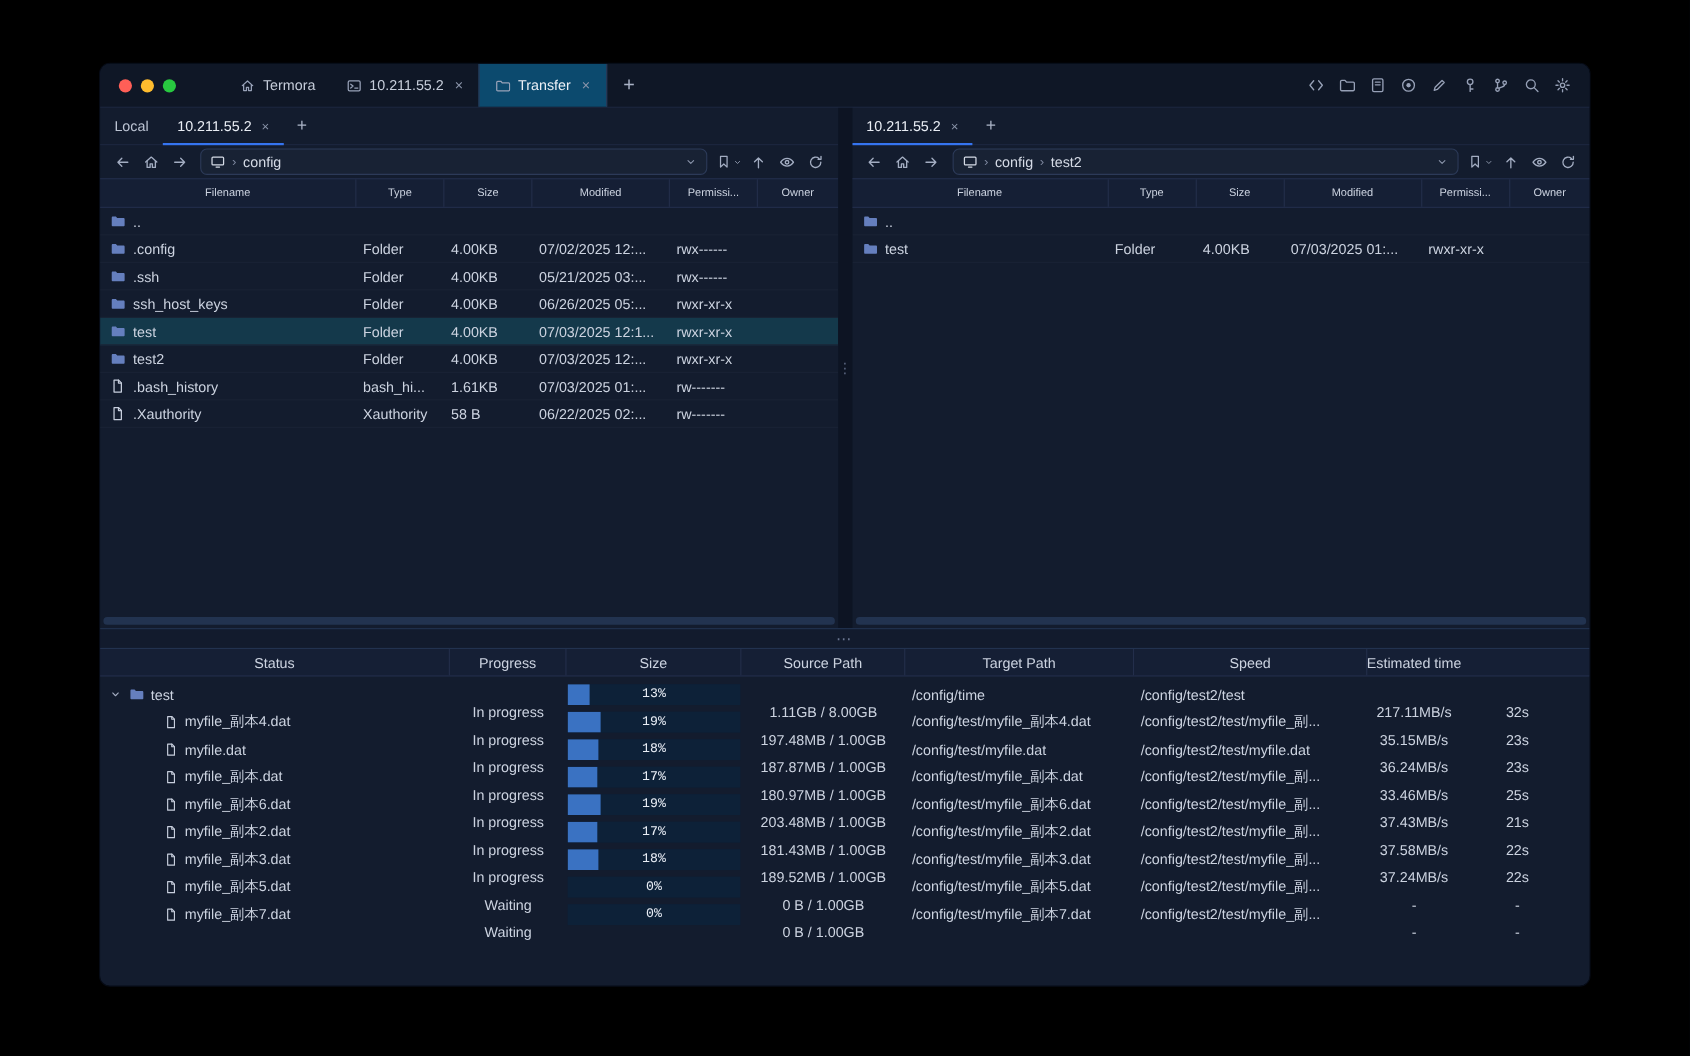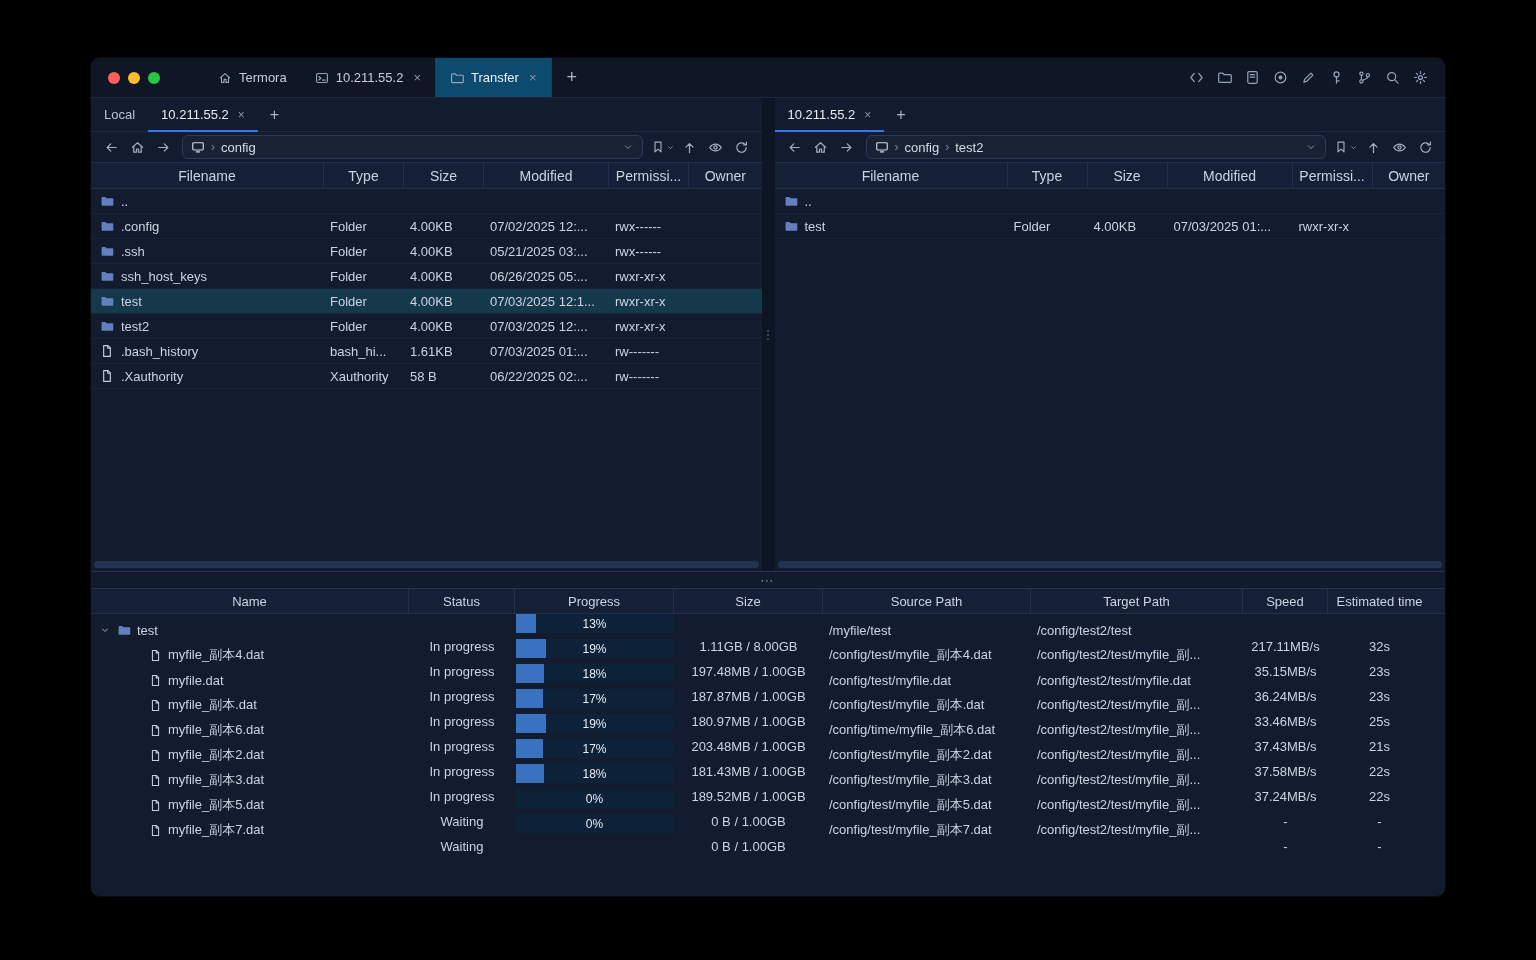--- a/index.html
+++ b/index.html
@@ -36,21 +36,21 @@
   .ptab-plus{display:flex;align-items:center;padding:0 12px;color:#aab3c6;font-size:16px;}
   .navbar{flex:0 0 30px;display:flex;align-items:center;gap:4px;padding:0 9px;color:#a3adc2;}
   .navicn{width:22px;height:22px;display:flex;align-items:center;justify-content:center;border-radius:4px;}
   .pathbox{flex:1 1 auto;min-width:0;height:24px;margin:0 4px;border:1px solid #2c3a58;background:#182234;
     border-radius:6px;display:flex;align-items:center;gap:6px;padding:0 8px;font-size:13px;color:#d5dbe6;}
   .pathsep{color:#7e88a0;font-size:12px;}
   .pb-chev{margin-left:auto;color:#8c96ac;}
   .bmwrap{display:flex;align-items:center;gap:1px;color:#a3adc2;}
   .fhead{flex:0 0 27px;display:grid;grid-template-columns:233px 80px 80px 125px 80px 1fr;
     background:#151f35;border-top:1px solid #232e4b;border-bottom:1px solid #232e4b;
-    font-size:14px;color:#ccd3e0;}
+    font-size:10px;color:#ccd3e0;}
   .fhcell{display:flex;align-items:center;justify-content:center;height:100%;
     border-right:1px solid #232e4b;white-space:nowrap;overflow:hidden;}
   .fhcell:last-child{border-right:none;}
   .fbody{flex:1 1 auto;overflow:hidden;}
   .frow{display:grid;grid-template-columns:233px 80px 80px 125px 80px 1fr;height:25px;
     align-items:center;font-size:13px;color:#ccd3e0;border-bottom:1px solid #1a2336;}
   .frow.selected{background:#14394b;}
   .fcell{padding:0 6px;white-space:nowrap;overflow:hidden;}
   .fcell.name{display:flex;align-items:center;gap:7px;padding-left:9px;}
   .hscroll{flex:0 0 7px;height:7px;background:#223350;border-radius:4px;margin:0 3px 3px 3px;}
@@ -63,21 +63,21 @@
     background:#151f35;border-bottom:1px solid #232e4b;font-size:13px;color:#ccd3e0;}
   .thcell{display:flex;align-items:center;justify-content:center;height:100%;
     border-right:1px solid #232e4b;white-space:nowrap;overflow:hidden;}
   .thcell:last-child{border-right:none;}
   .trow{display:grid;grid-template-columns:318px 106px 159px 149px 208px 212px 85px 103px;height:25px;
     align-items:center;font-size:13px;color:#ccd3e0;}
   .tcell{padding:0 6px;white-space:nowrap;overflow:hidden;}
   .tcell.center{text-align:center;margin-top:32px;}
   .tcell.name{display:flex;align-items:center;gap:6px;padding-left:8px;}
   .tcell.name.child{padding-left:58px;}
-  .tcell.progress{padding:0 1px;height:100%;display:flex;align-items:flex-start;}
+  .tcell.progress{padding:0 1px;height:100%;display:flex;align-items:center;font-family:Liberation Mono, monospace;}
   .ptrack{position:relative;width:100%;height:19px;background:#0d2138;display:flex;align-items:center;justify-content:center;overflow:hidden;}
   .pfill{position:absolute;left:0;top:0;bottom:0;background:#3a72c2;}
   .plabel{position:relative;font-size:12px;color:#e8edf5;}
   .expicn{color:#a6afc4;}
 </style>
 </head>
 <body>
 
 <div class="stage">
   <div class="window">
@@ -500,21 +500,20 @@
           <div class="hscroll"></div>
         </section>
     </div>
 
     <div class="hsplit">
       <span>⋯</span>
     </div>
 
     <div class="transfer" id="transfer">
         <div class="thead">
-          <div class="thcell">Name</div>
           <div class="thcell">Status</div>
           <div class="thcell">Progress</div>
           <div class="thcell">Size</div>
           <div class="thcell">Source Path</div>
           <div class="thcell">Target Path</div>
           <div class="thcell">Speed</div>
           <div class="thcell">Estimated time</div>
         </div>
         <div class="tbody-rows">
           <div class="trow">
@@ -532,21 +531,21 @@
               <span class="tname">test</span>
             </div>
             <div class="tcell center">In progress</div>
             <div class="tcell progress">
               <div class="ptrack">
                 <div class="pfill" style="width: 13%;"></div>
                 <span class="plabel">13%</span>
               </div>
             </div>
             <div class="tcell center">1.11GB / 8.00GB</div>
-            <div class="tcell">/myfile/test</div>
+            <div class="tcell">/config/time</div>
             <div class="tcell">/config/test2/test</div>
             <div class="tcell center">217.11MB/s</div>
             <div class="tcell center">32s</div>
           </div>
           <div class="trow">
             <div class="tcell name child">
               <span class="icn">
                 <svg viewBox="0 0 16 16" width="13" height="13" fill="none" stroke="currentColor" stroke-width="1.3" stroke-linecap="round" stroke-linejoin="round">
                   <path d="M4.2 1.8h4.8l2.8 2.8v9.6H4.2z" stroke="#c7cedd"></path>
                   <path d="M8.8 1.8v3h3" stroke="#c7cedd"></path>
@@ -624,21 +623,21 @@
               <span class="tname">myfile_副本6.dat</span>
             </div>
             <div class="tcell center">In progress</div>
             <div class="tcell progress">
               <div class="ptrack">
                 <div class="pfill" style="width: 19%;"></div>
                 <span class="plabel">19%</span>
               </div>
             </div>
             <div class="tcell center">203.48MB / 1.00GB</div>
-            <div class="tcell">/config/time/myfile_副本6.dat</div>
+            <div class="tcell">/config/test/myfile_副本6.dat</div>
             <div class="tcell">/config/test2/test/myfile_副...</div>
             <div class="tcell center">37.43MB/s</div>
             <div class="tcell center">21s</div>
           </div>
           <div class="trow">
             <div class="tcell name child">
               <span class="icn">
                 <svg viewBox="0 0 16 16" width="13" height="13" fill="none" stroke="currentColor" stroke-width="1.3" stroke-linecap="round" stroke-linejoin="round">
                   <path d="M4.2 1.8h4.8l2.8 2.8v9.6H4.2z" stroke="#c7cedd"></path>
                   <path d="M8.8 1.8v3h3" stroke="#c7cedd"></path>

